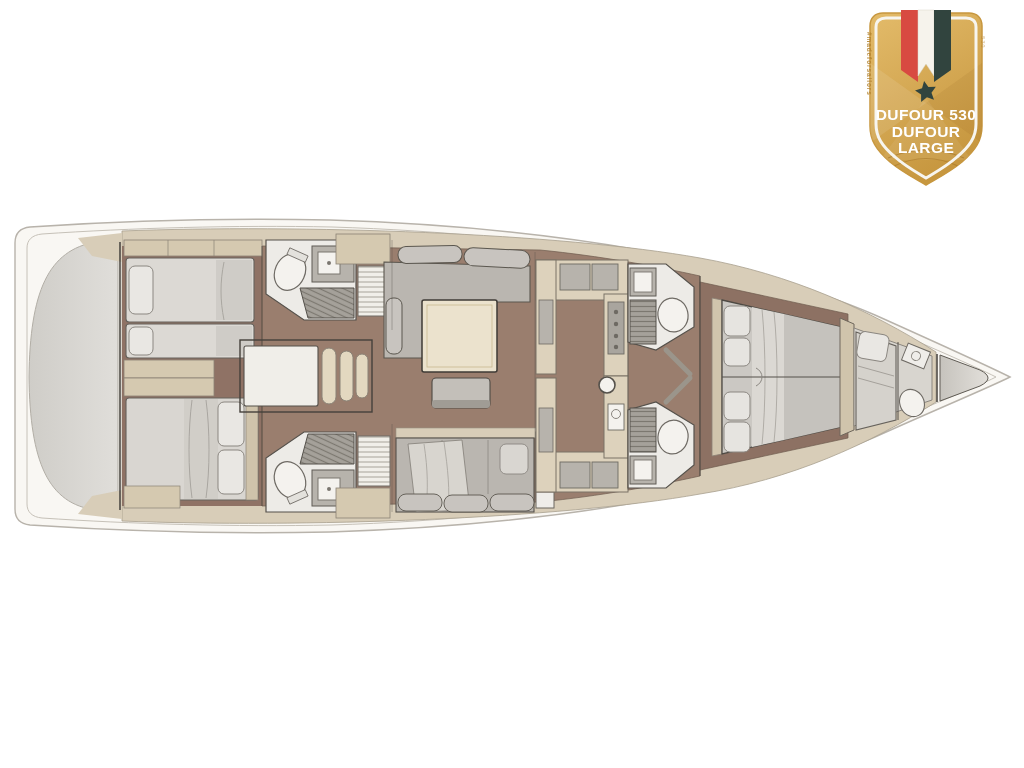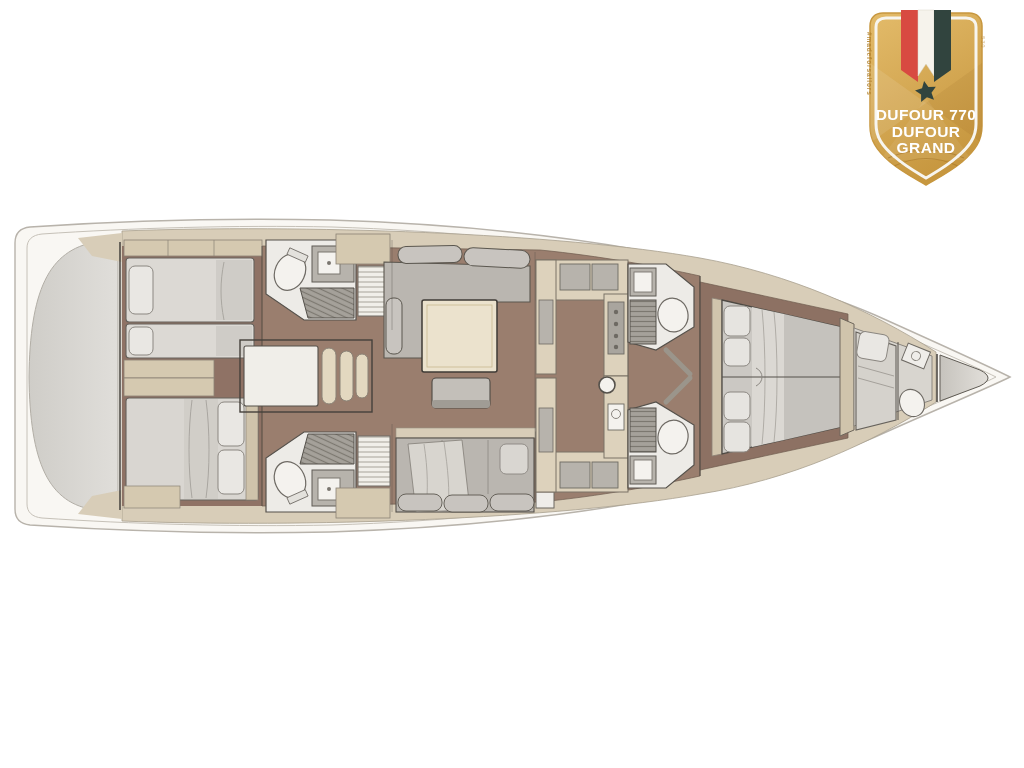--- a/index.html
+++ b/index.html
@@ -289,21 +289,21 @@
     <g>
       <polygon points="39,2 56,2 56,74 39,62" fill="var(--ribbon-red,#d84a41)"></polygon>
       <polygon points="56,2 72,2 72,68 64,56 56,68" fill="var(--ribbon-white,#f6f3ec)" stroke="#d8d4c9" stroke-width="0.5"></polygon>
       <polygon points="72,2 89,2 89,62 72,74" fill="var(--ribbon-dark,#31443e)"></polygon>
     </g>
     <g transform="translate(64,84) rotate(-10) scale(0.85)">
       <path d="M0,-13 L3.8,-5.2 L12.4,-4 L6.2,2 L7.7,10.5 L0,6.4 L-7.7,10.5 L-6.2,2 L-12.4,-4 L-3.8,-5.2 Z" fill="var(--ribbon-dark,#31443e)"></path>
     </g>
   </svg>
   <div class="badge-text">
-    <div>DUFOUR 770</div>
+    <div>DUFOUR 530</div>
     <div>DUFOUR</div>
-    <div>GRAND</div>
+    <div>LARGE</div>
   </div>
   <div class="badge-side-left">#madeforsailors</div>
   <div class="badge-side-right">530</div>
 </div>
 
 </div>
 
 </body></html>

